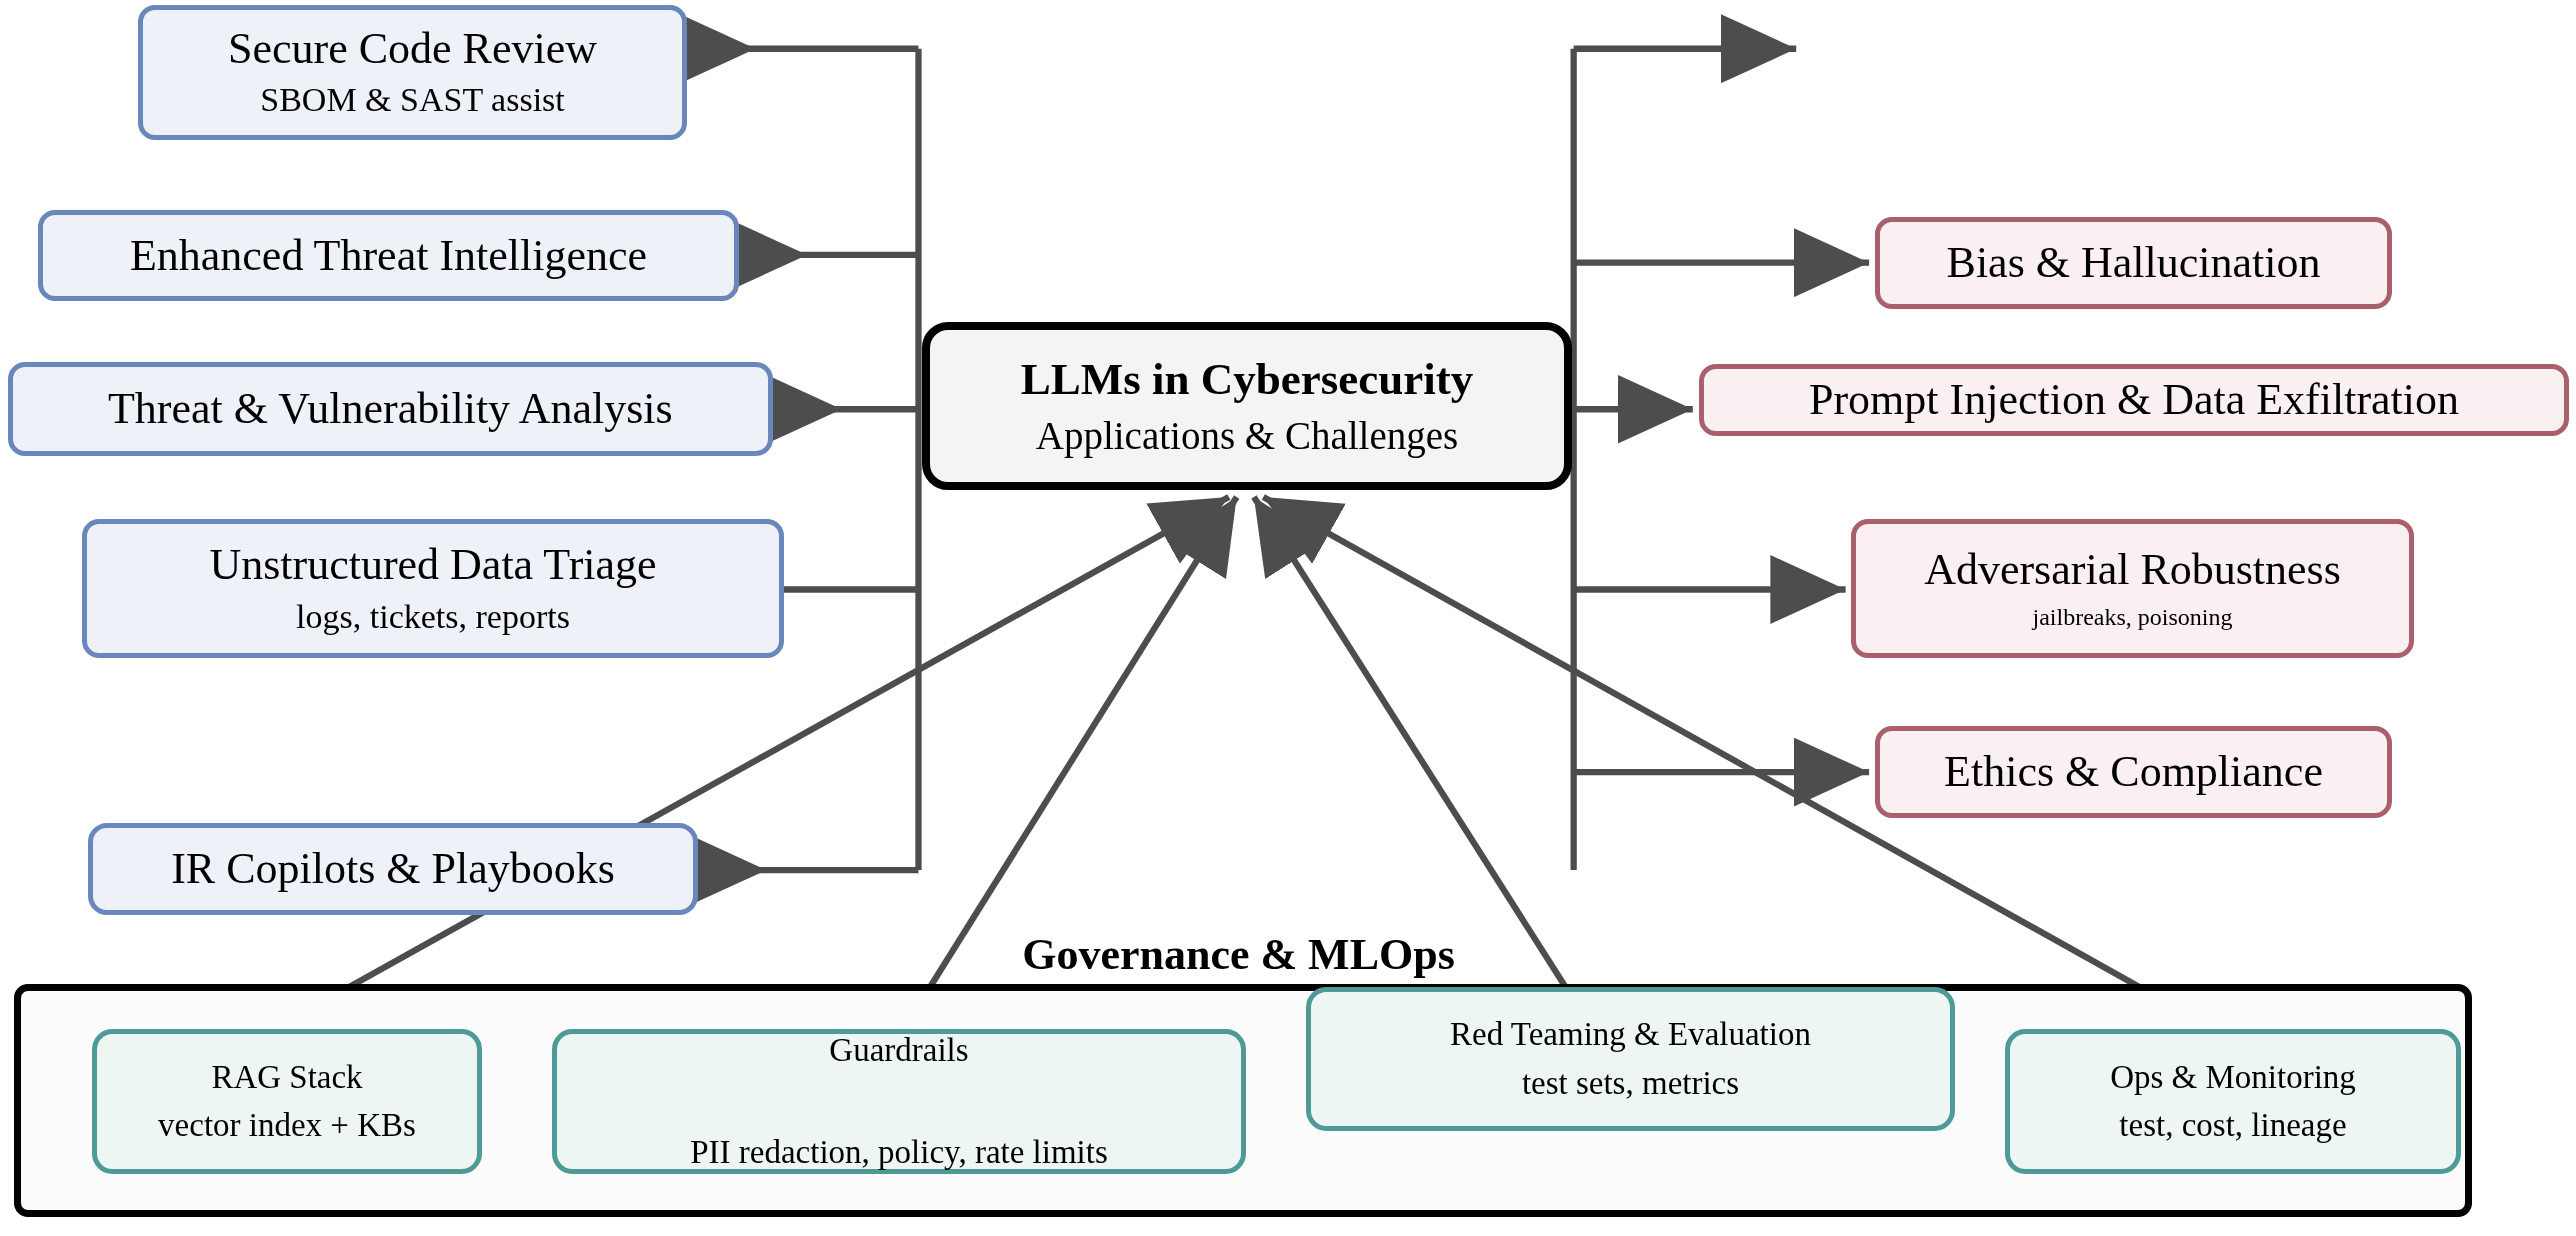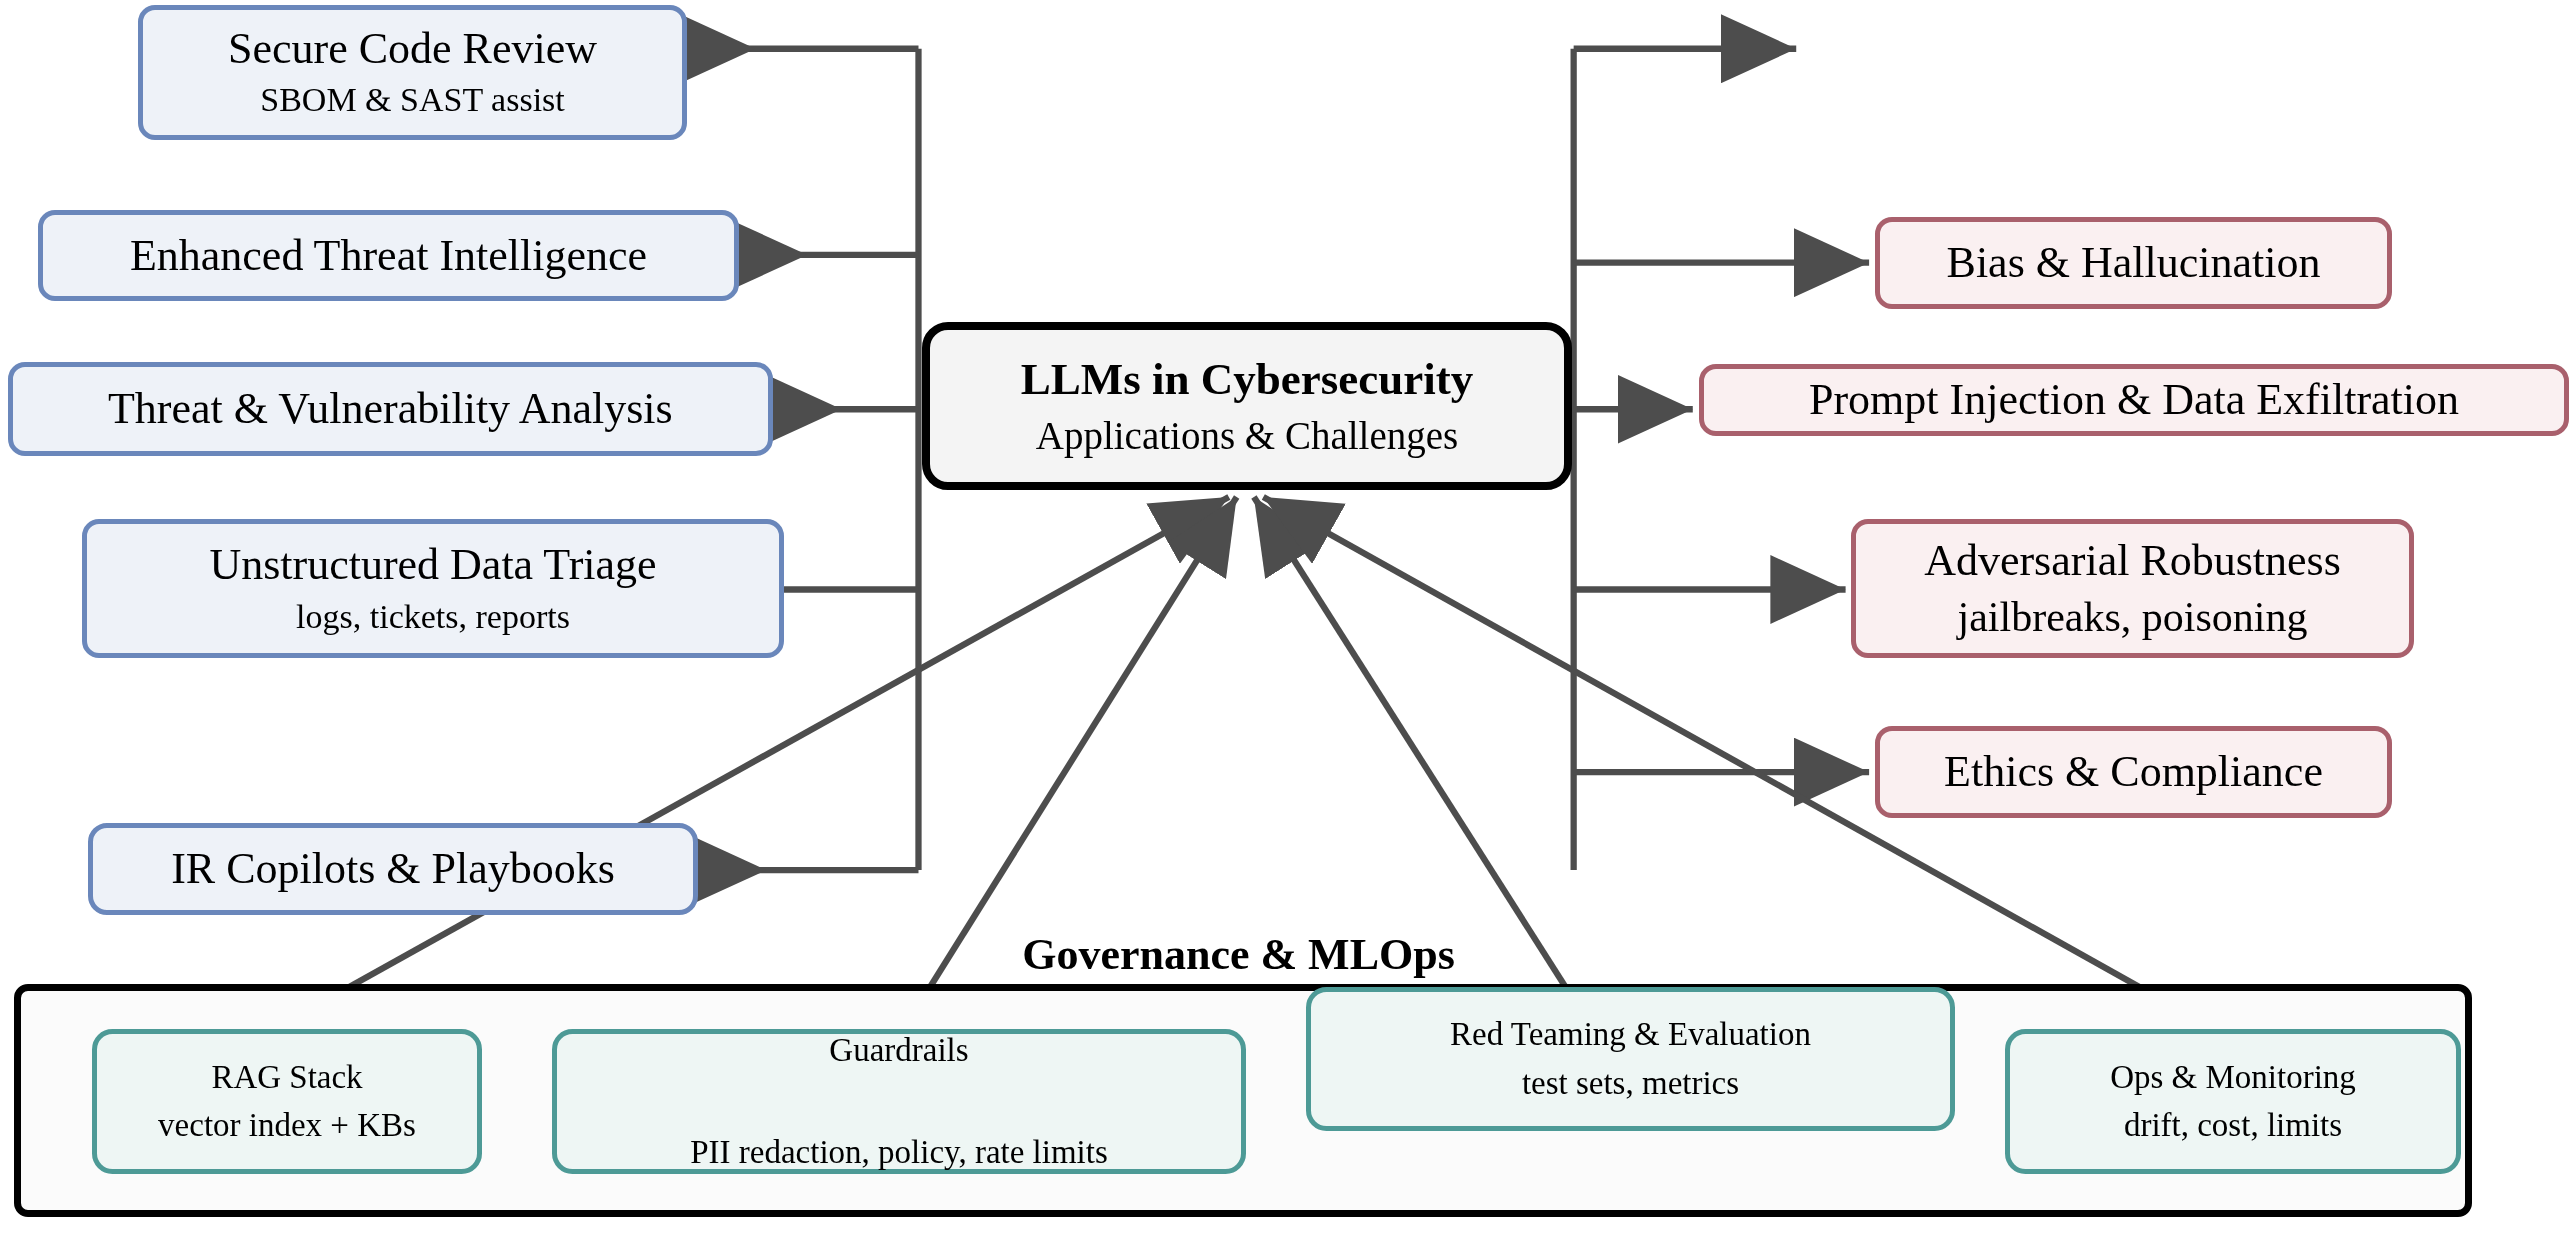--- a/index.html
+++ b/index.html
@@ -53,21 +53,21 @@
   .app-node .title { font-size: 44px; }
   .app-node .sub   { font-size: 34px; margin-top: 12.5px; }
 
   
   .chal-node {
     border: 5.5px solid #a9606c;
     background: #faf0f1;
     color: #000000;
   }
   .chal-node .title { font-size: 44px; }
-  .chal-node .sub   { font-size: 42px; margin-top: 12.5px; }
+  .chal-node .sub   { font-size: 24px; margin-top: 12.5px; }
 
   
   .hub-node {
     border: 8.6px solid #000000;
     background: #f4f4f4;
     border-radius: 26px;
     color: #000000;
   }
   .hub-node .title { font-size: 45px; font-weight: bold; }
   .hub-node .sub   { font-size: 39px; margin-top: 14px; }
@@ -198,17 +198,17 @@
     <span class="sub">PII redaction, policy, rate limits</span>
   </div>
 
   <div class="node gov-node" style="left:1306px; top:987px; width:649px; height:144px;">
     <span class="title">Red Teaming &amp; Evaluation</span>
     <span class="sub">test sets, metrics</span>
   </div>
 
   <div class="node gov-node" style="left:2005px; top:1029px; width:456px; height:145px;">
     <span class="title">Ops &amp; Monitoring</span>
-    <span class="sub">drift, cost, limits</span>
+    <span class="sub">test, cost, lineage</span>
   </div>
 
 </div>
 
 
 </body></html>

